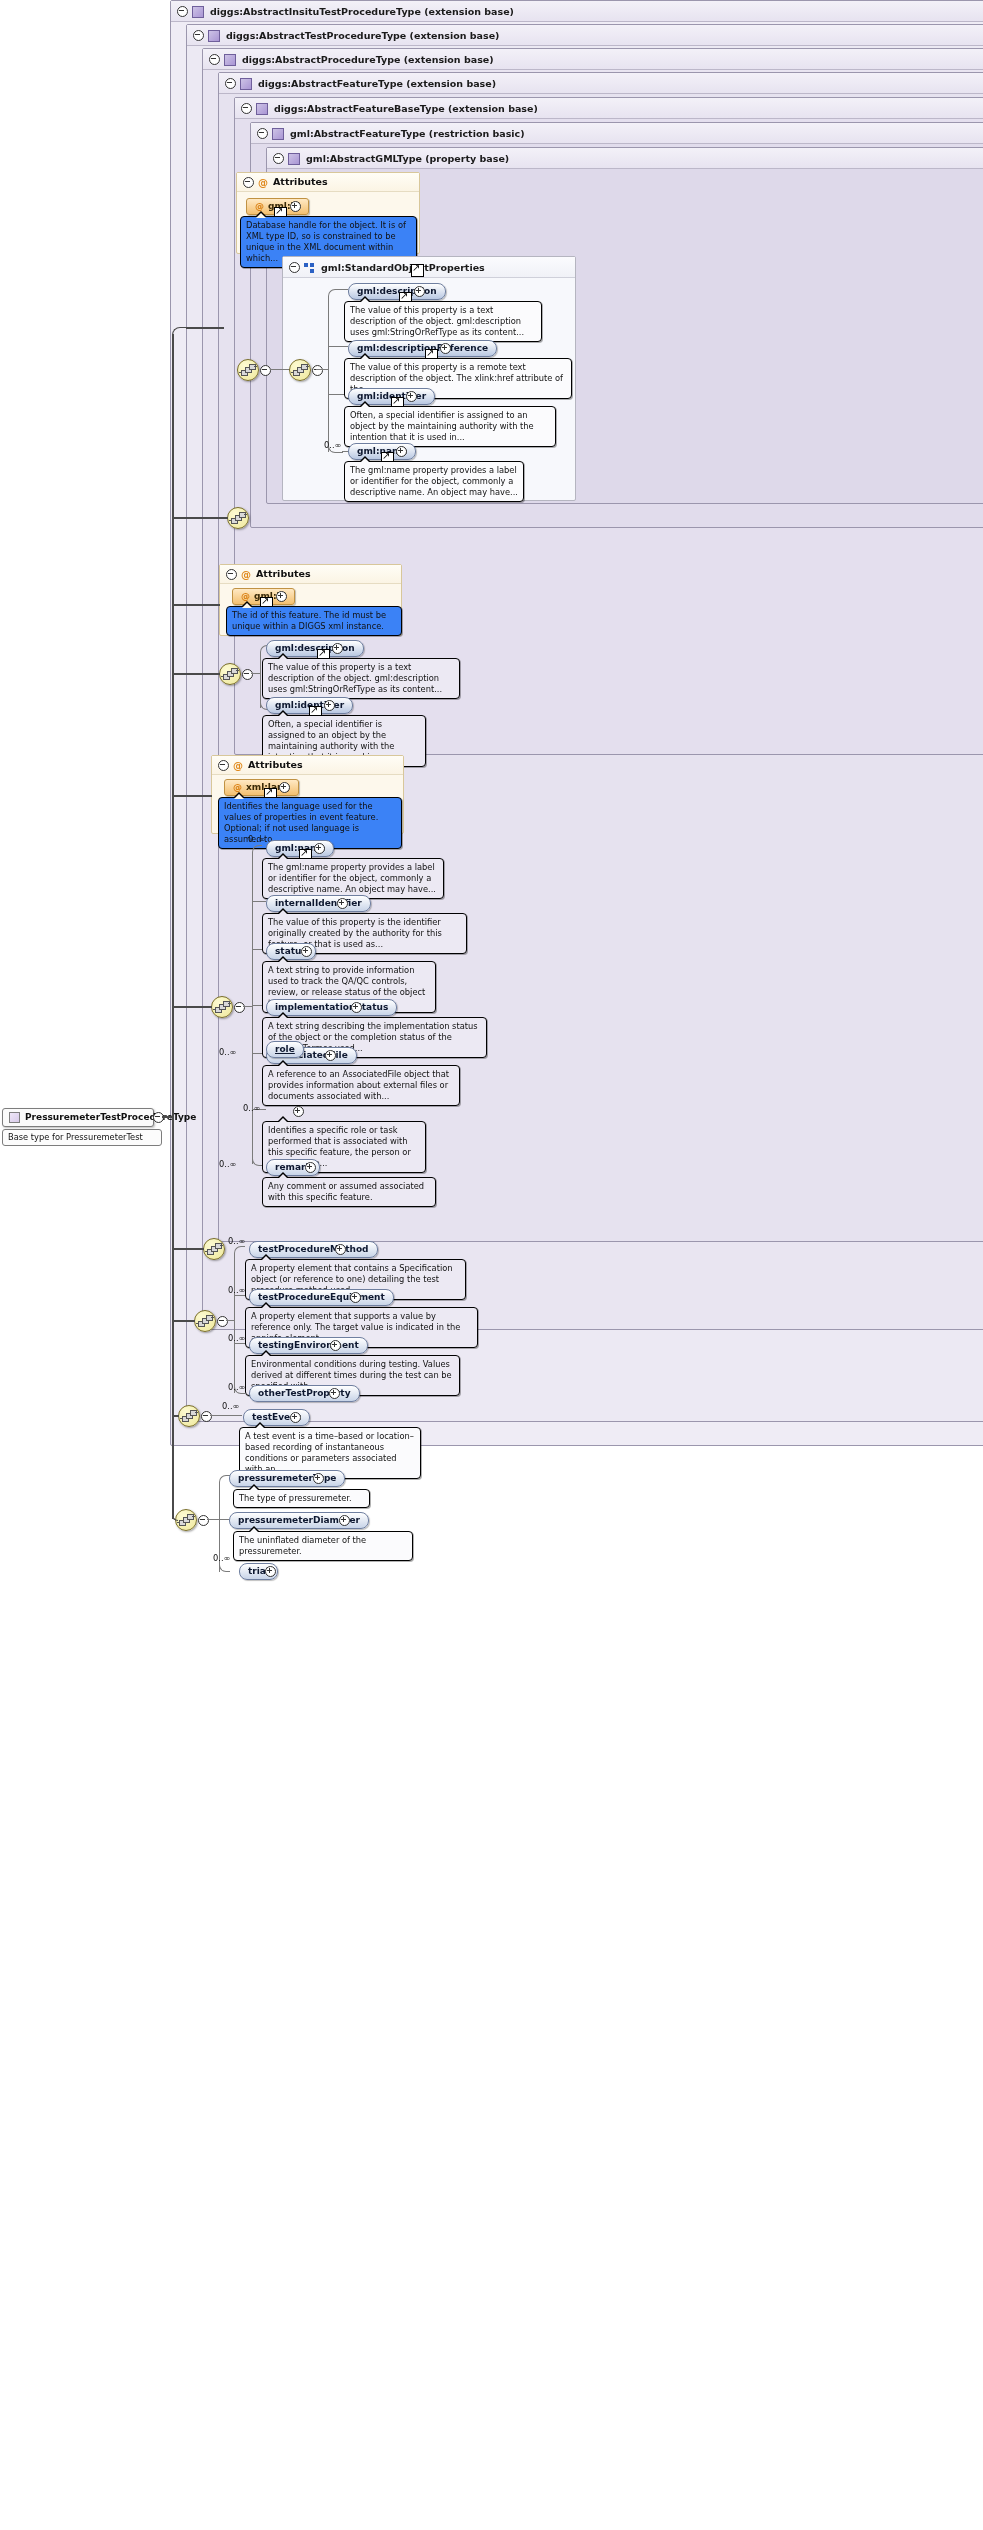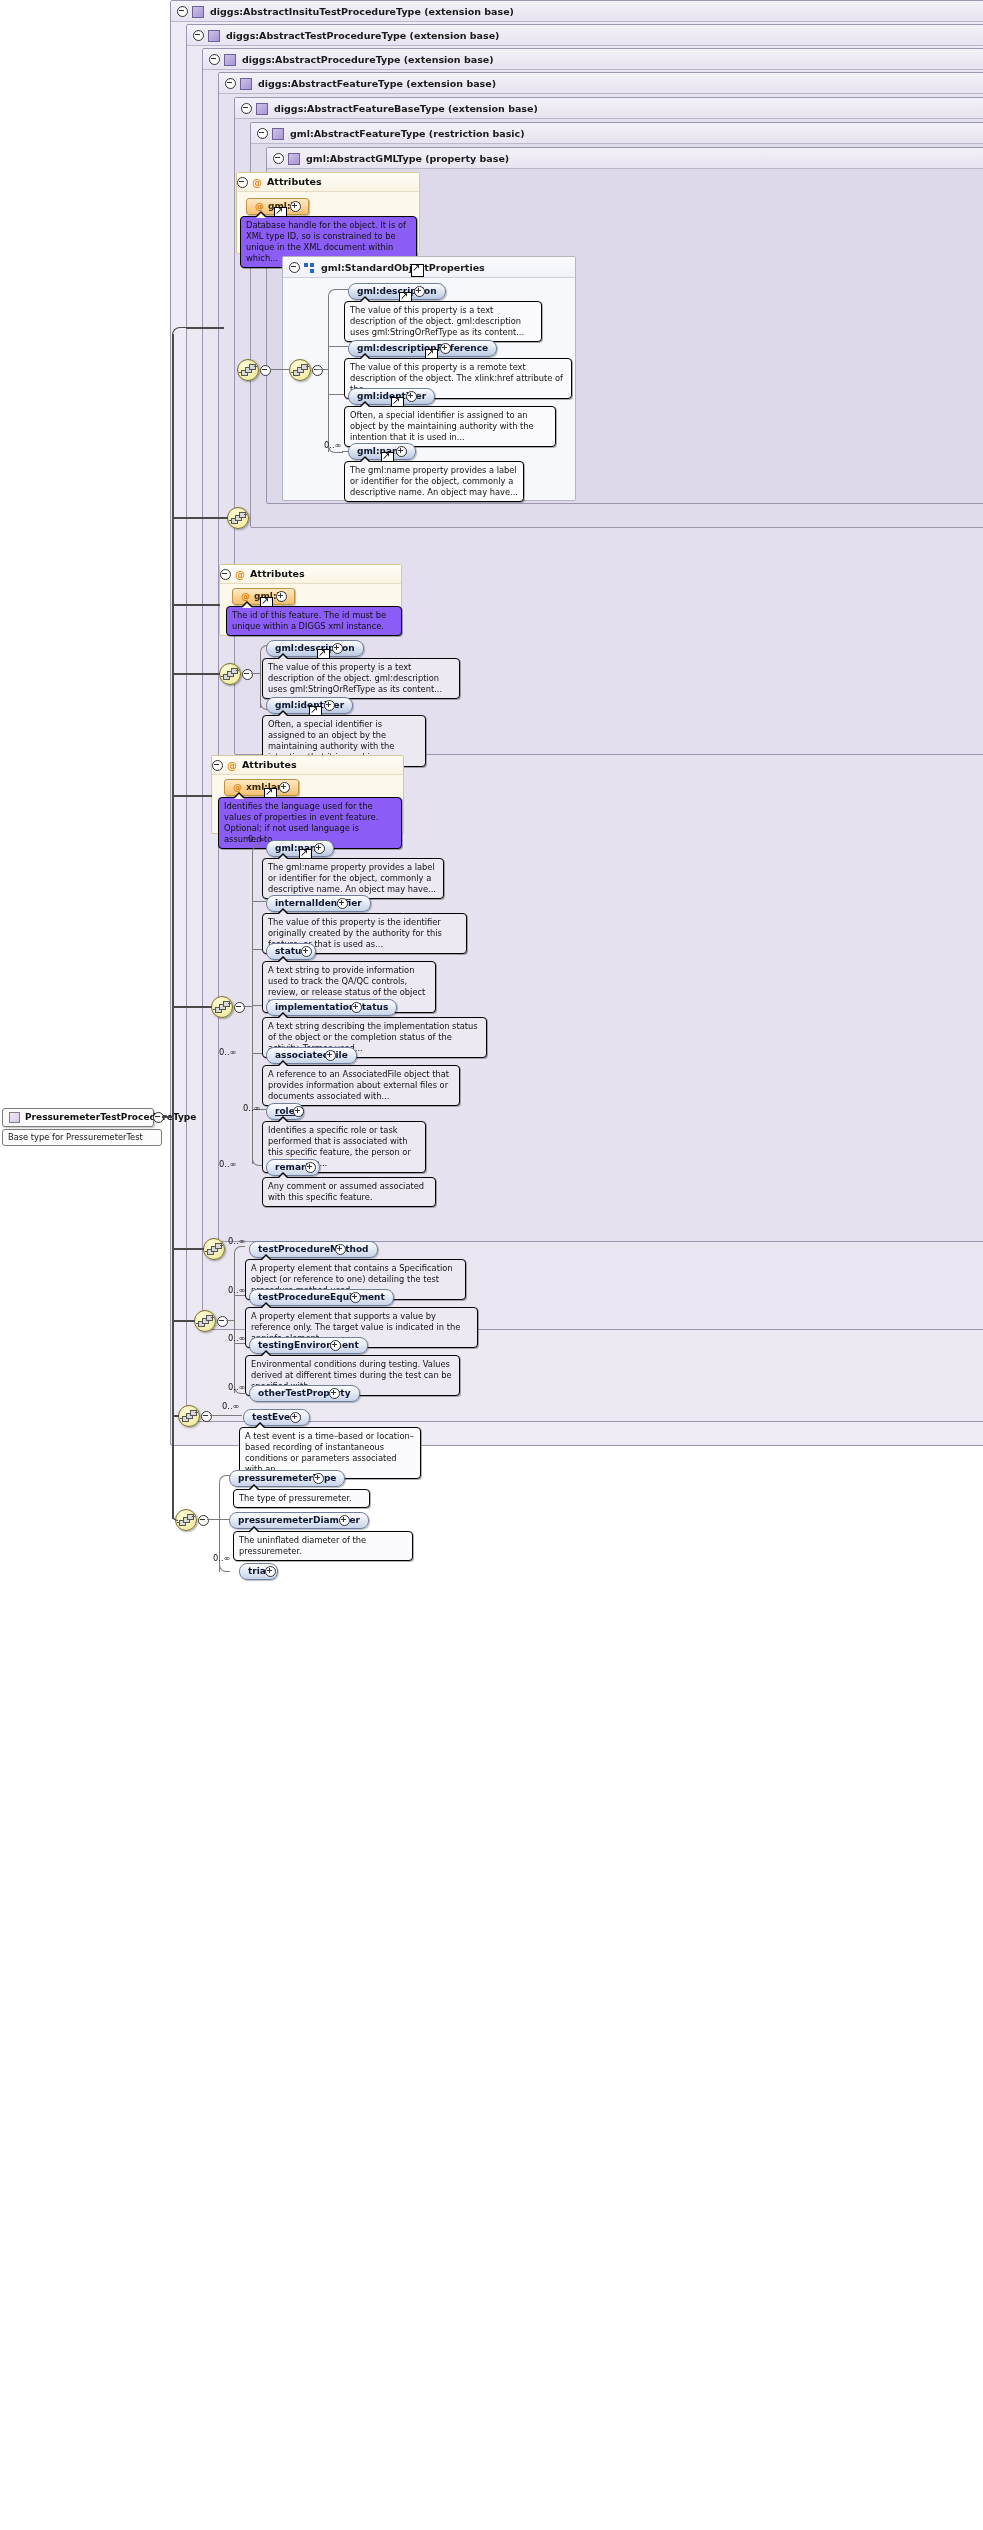--- a/index.html
+++ b/index.html
@@ -33,21 +33,21 @@
 
   
   .gicon{display:inline-block;width:11px;height:10px;position:relative;vertical-align:middle;margin-right:6px;}
   .gicon i{position:absolute;background:#2b61c4;display:block;}
   .gicon i:nth-child(1){left:0;top:0;width:4px;height:4px;}
   .gicon i:nth-child(2){left:6px;top:0;width:4px;height:4px;}
   .gicon i:nth-child(3){left:6px;top:6px;width:4px;height:4px;}
 
   
   .attrbox{position:absolute;border:1px solid #d8c79a;border-radius:2px;background:#fdf8ec;}
-  .attrbox .ahd{height:18px;line-height:18px;border-bottom:1px solid #e6dcc2;
+  .attrbox .ahd{height:18px;line-height:18px;padding-left:6px;border-bottom:1px solid #e6dcc2;
       background:linear-gradient(#fffdf6,#fbf4e4);font-weight:bold;font-size:9.5px;white-space:nowrap;}
 
   
   .pill{position:absolute;height:15px;line-height:15px;padding:0 8px;border-radius:8px;
      border:1px solid #6f7fa0;font-size:9px;font-weight:bold;white-space:nowrap;
      background:linear-gradient(#ffffff,#b9c8e2);box-shadow:1px 1px 1px rgba(0,0,0,.25);color:#0e1830;}
   .pill.attr{border:1px solid #c09243;border-radius:3px;
      background:linear-gradient(#ffe9c4,#f3c071);color:#3a2a08;}
   .pill.attr .at{color:#d97f12;font-weight:bold;margin-right:4px;}
   .pill.plain{background:linear-gradient(#ffffff,#c8d4e8);}
@@ -63,21 +63,21 @@
   .minusc{position:absolute;width:9px;height:9px;border:1px solid #333;border-radius:50%;background:#fff;}
   .minusc:before{content:"";position:absolute;left:1px;top:3px;width:5px;height:1px;background:#333;}
 
   
   .doc{position:absolute;border:1.3px solid #000;border-radius:4px;background:#fcfcfc;
        font-size:8.3px;line-height:11px;padding:3px 5px;color:#111;box-shadow:1px 1px 0 rgba(0,0,0,.3);}
   .doc.tip:before{content:"";position:absolute;top:-6px;left:14px;width:0;height:0;
        border-left:6px solid transparent;border-right:6px solid transparent;border-bottom:6px solid #000;}
   .doc.tip:after{content:"";position:absolute;top:-4.5px;left:15px;width:0;height:0;
        border-left:5px solid transparent;border-right:5px solid transparent;border-bottom:5px solid #fcfcfc;}
-  .doc.onattr{background:#8b5cf6;}
+  .doc.onattr{background:#3b82f6;}
   .doc.onattr.tip:after{border-bottom-color:#fdf8ec;}
   .doc.onlvl{background:#ece9f3;}
   .doc.onlvl.tip:after{border-bottom-color:#ece9f3;}
   .doc.onwhite{background:#fbfbfd;}
   .doc.onwhite.tip:after{border-bottom-color:#fbfbfd;}
 
   
   .seq{position:absolute;width:20px;height:20px;border-radius:50%;border:1px solid #7a6f2a;
      background:radial-gradient(circle at 35% 30%,#fdfbd2,#eee79a);box-shadow:1px 1px 2px rgba(0,0,0,.35);}
   .seq .sg{position:absolute;left:3px;top:5px;width:14px;height:10px;}
@@ -355,21 +355,21 @@
   <div class="doc tip onlvl" style="left:262px;top:1017px;width:213px;">A text string describing the implementation status of the object or the completion status of the activity. Termes used...</div>
 
   <div class="occ" style="left:219px;top:1047px;">0..∞</div>
   <div class="pill plain" style="left:266px;top:1047px;">
     <span>associatedFile</span>
   </div>
   <div class="plusc" style="left:325px;top:1050px;"></div>
   <div class="doc tip onlvl" style="left:262px;top:1065px;width:186px;">A reference to an AssociatedFile object that provides information about external files or documents associated with...</div>
 
   <div class="occ" style="left:243px;top:1103px;">0..∞</div>
-  <div class="pill plain" style="left:266px;top:1103px;text-decoration:underline;">
+  <div class="pill plain" style="left:266px;top:1041px;text-decoration:underline;">
     <span>role</span>
   </div>
   <div class="plusc" style="left:293px;top:1106px;"></div>
   <div class="doc tip onlvl" style="left:262px;top:1121px;width:152px;">Identifies a specific role or task performed that is associated with this specific feature, the person or organization...</div>
 
   <div class="occ" style="left:219px;top:1159px;">0..∞</div>
   <div class="pill plain" style="left:266px;top:1159px;">
     <span>remark</span>
   </div>
   <div class="plusc" style="left:305px;top:1162px;"></div>

